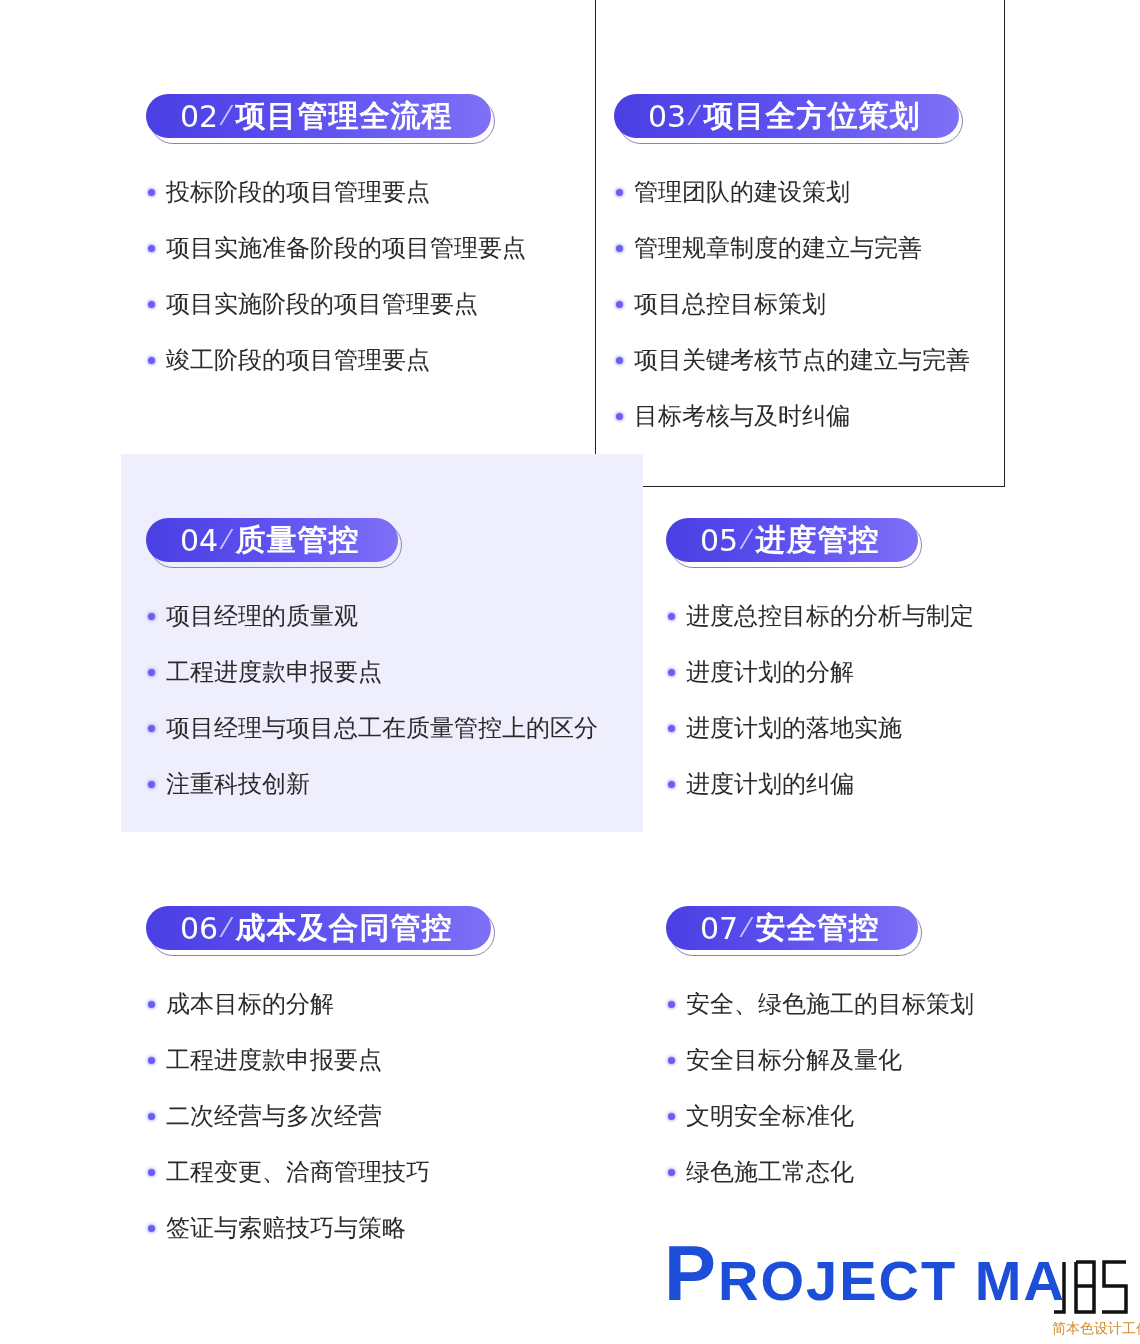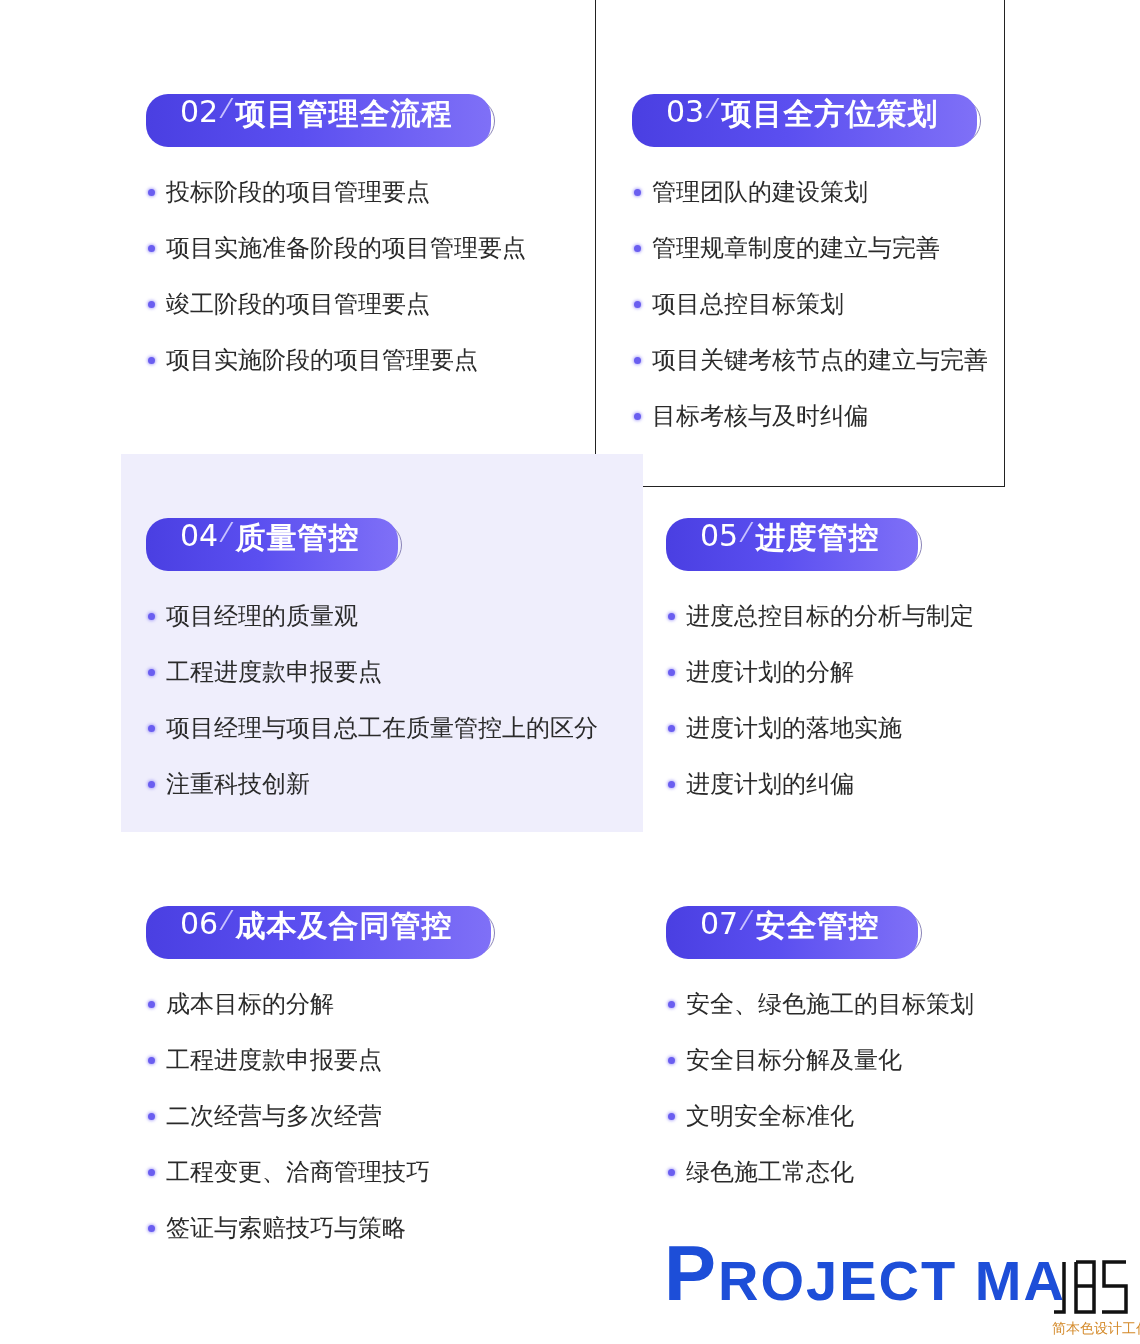--- a/index.html
+++ b/index.html
@@ -12,24 +12,24 @@
     }
     .tint-panel {
       position: absolute; left: 121px; top: 454px; width: 522px; height: 378px;
       background: #efeefc;
     }
 
     .section { position: absolute; }
     .pill-wrap { position: relative; display: inline-block; height: 48px; }
     .pill {
       position: relative; z-index: 2;
-      height: 53px; padding: 0 38px 0 34px;
+      height: 44px; padding: 0 38px 0 34px;
       border-radius: 22px;
       background: linear-gradient(90deg, #4a3fe2 0%, #5b4ff0 45%, #7f70f7 100%);
-      color: #fff; display: flex; 
+      color: #fff; display: flex; align-items: center;
       font-size: 30px; font-weight: bold; letter-spacing: 1px; white-space: nowrap;
     }
     .pill .num { font-weight: normal; letter-spacing: 0; }
     .pill .slash { font-weight: normal; color: #c9c3ff; margin: 0 6px; font-size: 26px; }
     .pill-ring {
       position: absolute; z-index: 1; left: 4px; top: 4px; right: -4px; bottom: -2px;
       border: 1.2px solid #8a84b8; border-radius: 24px; background: #fff;
     }
     .on-tint .pill-ring { background: #efeefc; }
 
@@ -77,30 +77,30 @@
     <li>
         <span class="dot"></span>
         <span>投标阶段的项目管理要点</span>
       </li>
     <li>
         <span class="dot"></span>
         <span>项目实施准备阶段的项目管理要点</span>
       </li>
     <li>
         <span class="dot"></span>
+        <span>项目实施阶段的项目管理要点</span>
+      </li>
+    <li>
+        <span class="dot"></span>
         <span>竣工阶段的项目管理要点</span>
       </li>
-    <li>
-        <span class="dot"></span>
-        <span>项目实施阶段的项目管理要点</span>
-      </li>
-  </ul>
-</div>
-
-<div class="section" style="left:632px; top:94px;">
+  </ul>
+</div>
+
+<div class="section" style="left:614px; top:94px;">
   <div class="pill-wrap">
     <div class="pill-ring"></div>
     <div class="pill">
       <span class="num">03</span>
       <span class="slash">⁄</span>
       <span>项目全方位策划</span>
     </div>
   </div>
   <ul class="items">
     <li>

